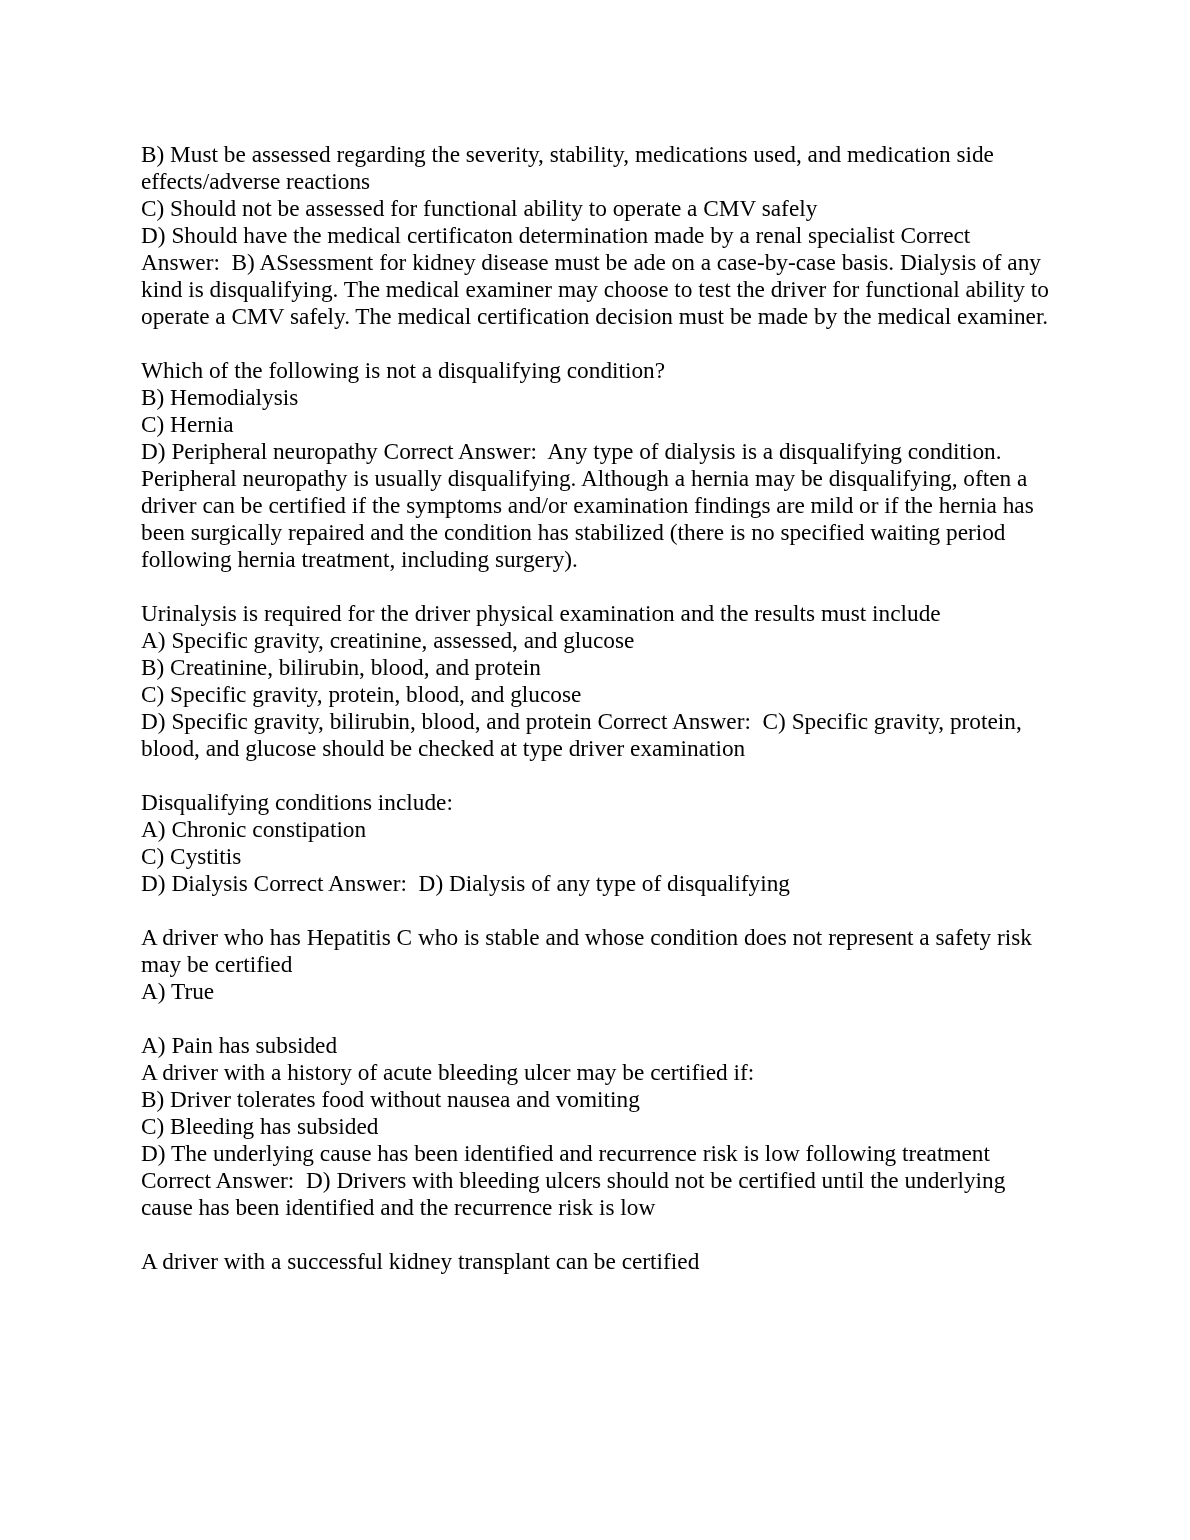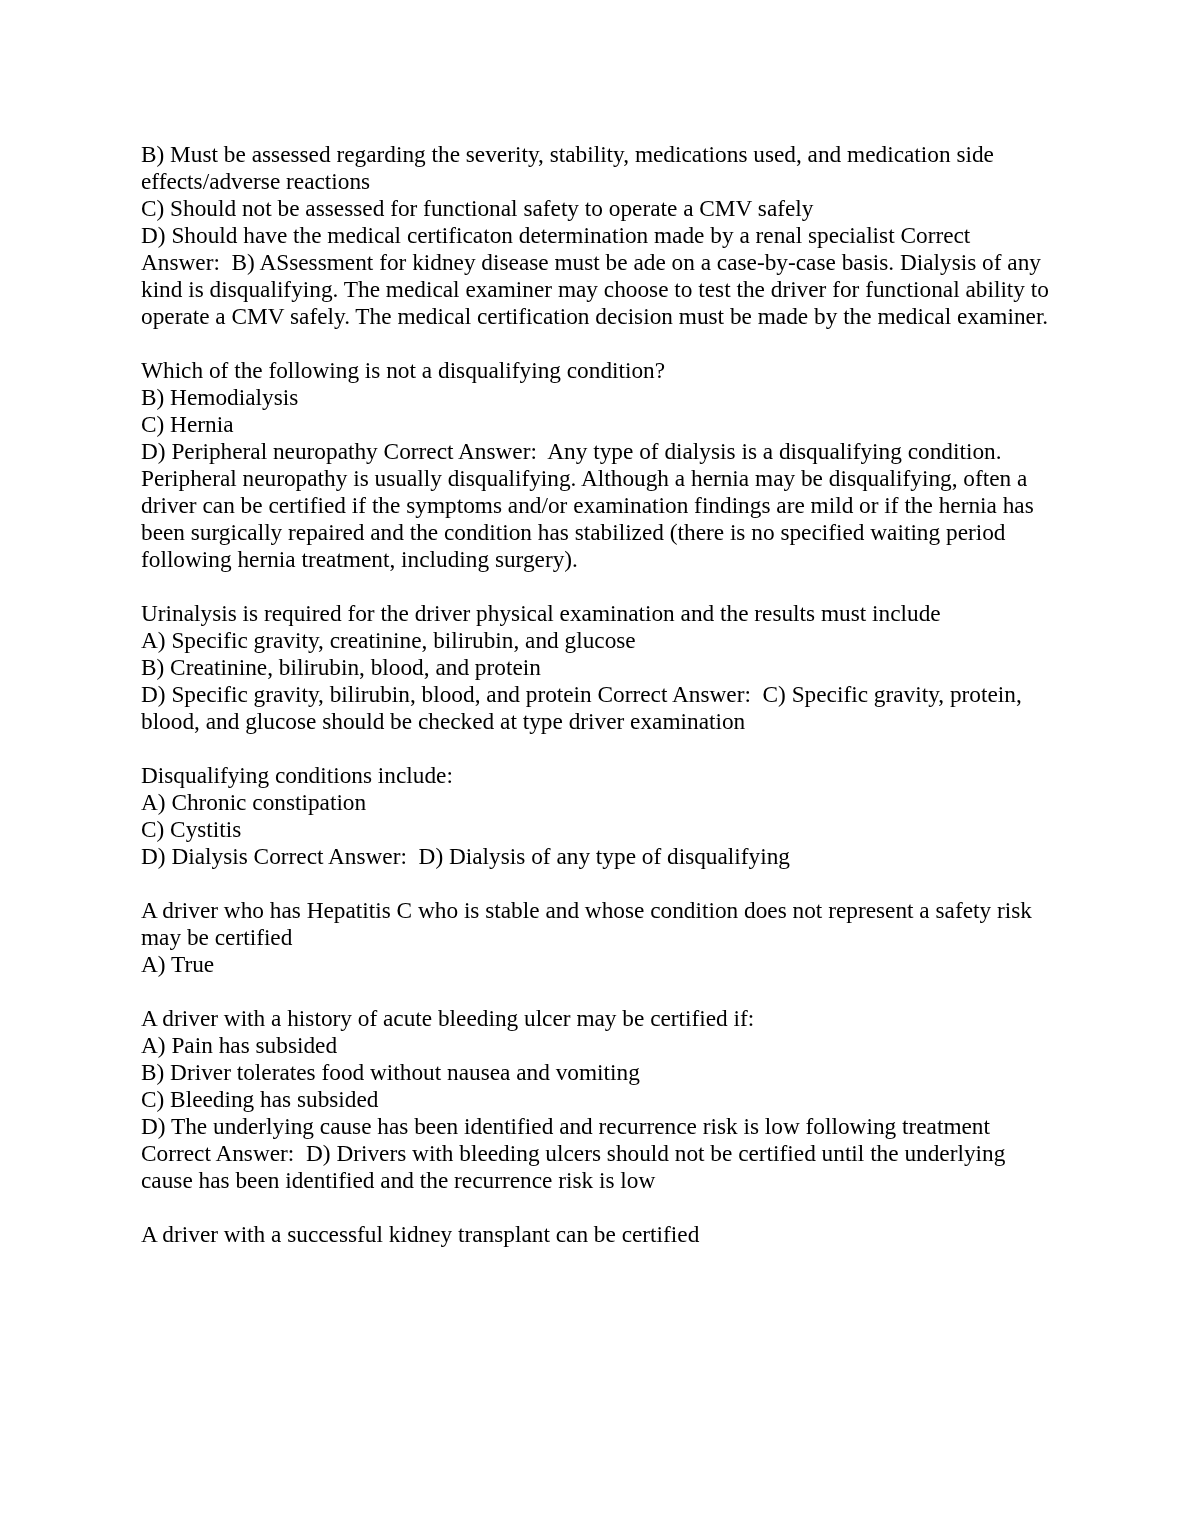--- a/index.html
+++ b/index.html
@@ -29,53 +29,54 @@
     word-wrap: break-word;
   }
 </style>
 </head>
 <body>
 
 <div class="page">
 
   <div class="paragraph">
     <div class="line">B) Must be assessed regarding the severity, stability, medications used, and medication side effects/adverse reactions</div>
-    <div class="line">C) Should not be assessed for functional safety to operate a CMV safely</div>
+    <div class="line">C) Should not be assessed for functional ability to operate a CMV safely</div>
     <div class="line">D) Should have the medical certificaton determination made by a renal specialist Correct Answer:  B) ASsessment for kidney disease must be ade on a case-by-case basis. Dialysis of any kind is disqualifying. The medical examiner may choose to test the driver for functional ability to operate a CMV safely. The medical certification decision must be made by the medical examiner.</div>
   </div>
 
   <div class="paragraph">
     <div class="line">Which of the following is not a disqualifying condition?</div>
     <div class="line">B) Hemodialysis</div>
     <div class="line">C) Hernia</div>
     <div class="line">D) Peripheral neuropathy Correct Answer:  Any type of dialysis is a disqualifying condition. Peripheral neuropathy is usually disqualifying. Although a hernia may be disqualifying, often a driver can be certified if the symptoms and/or examination findings are mild or if the hernia has been surgically repaired and the condition has stabilized (there is no specified waiting period following hernia treatment, including surgery).</div>
   </div>
 
   <div class="paragraph">
     <div class="line">Urinalysis is required for the driver physical examination and the results must include</div>
-    <div class="line">A) Specific gravity, creatinine, bilirubin, and glucose</div>
+    <div class="line">A) Specific gravity, creatinine, assessed, and glucose</div>
     <div class="line">B) Creatinine, bilirubin, blood, and protein</div>
+    <div class="line">C) Specific gravity, protein, blood, and glucose</div>
     <div class="line">D) Specific gravity, bilirubin, blood, and protein Correct Answer:  C) Specific gravity, protein, blood, and glucose should be checked at type driver examination</div>
   </div>
 
   <div class="paragraph">
     <div class="line">Disqualifying conditions include:</div>
     <div class="line">A) Chronic constipation</div>
     <div class="line">C) Cystitis</div>
     <div class="line">D) Dialysis Correct Answer:  D) Dialysis of any type of disqualifying</div>
   </div>
 
   <div class="paragraph">
     <div class="line">A driver who has Hepatitis C who is stable and whose condition does not represent a safety risk may be certified</div>
     <div class="line">A) True</div>
   </div>
 
   <div class="paragraph">
+    <div class="line">A) Pain has subsided</div>
     <div class="line">A driver with a history of acute bleeding ulcer may be certified if:</div>
-    <div class="line">A) Pain has subsided</div>
     <div class="line">B) Driver tolerates food without nausea and vomiting</div>
     <div class="line">C) Bleeding has subsided</div>
     <div class="line">D) The underlying cause has been identified and recurrence risk is low following treatment Correct Answer:  D) Drivers with bleeding ulcers should not be certified until the underlying cause has been identified and the recurrence risk is low</div>
   </div>
 
   <div class="paragraph">
     <div class="line">A driver with a successful kidney transplant can be certified</div>
   </div>
 
 </div>

